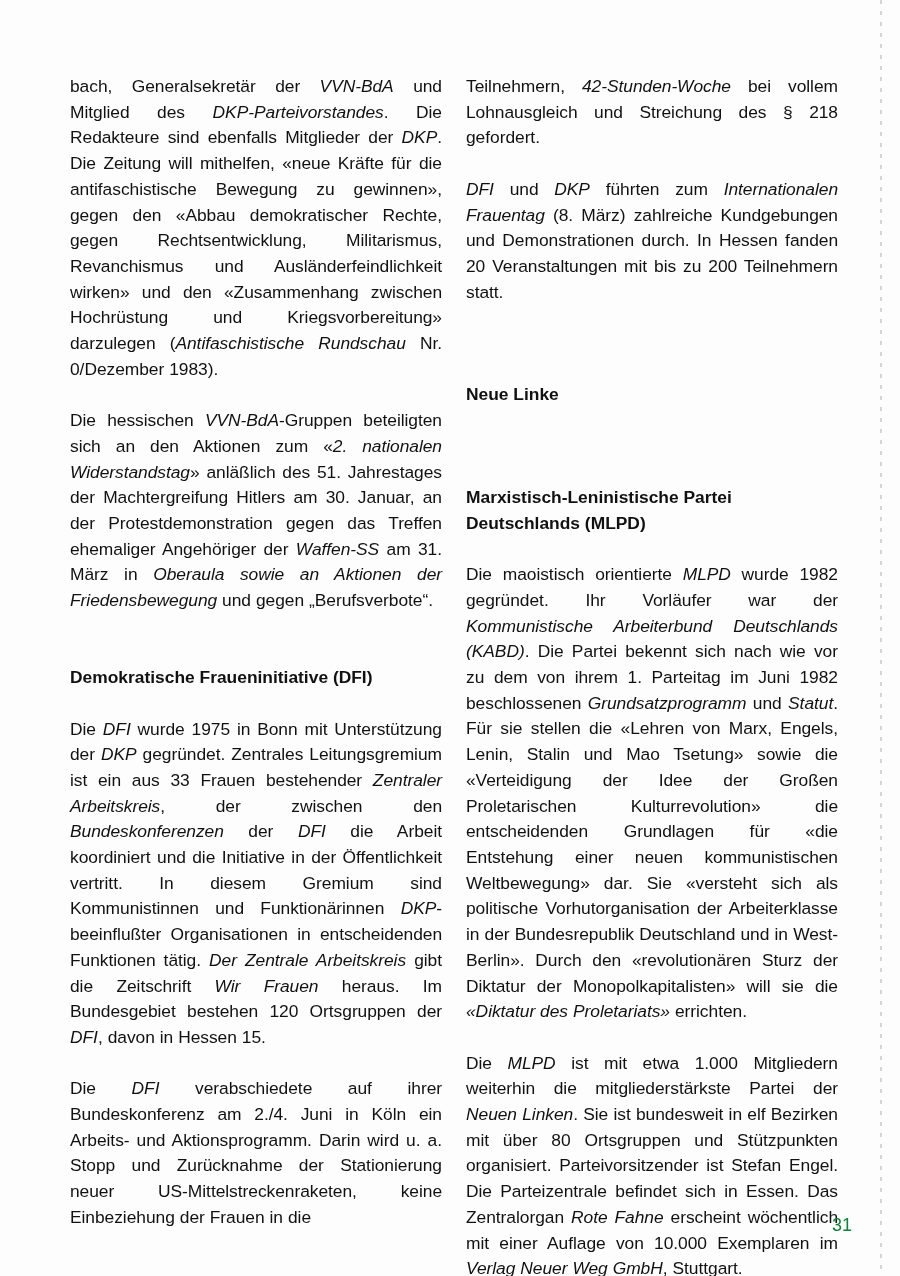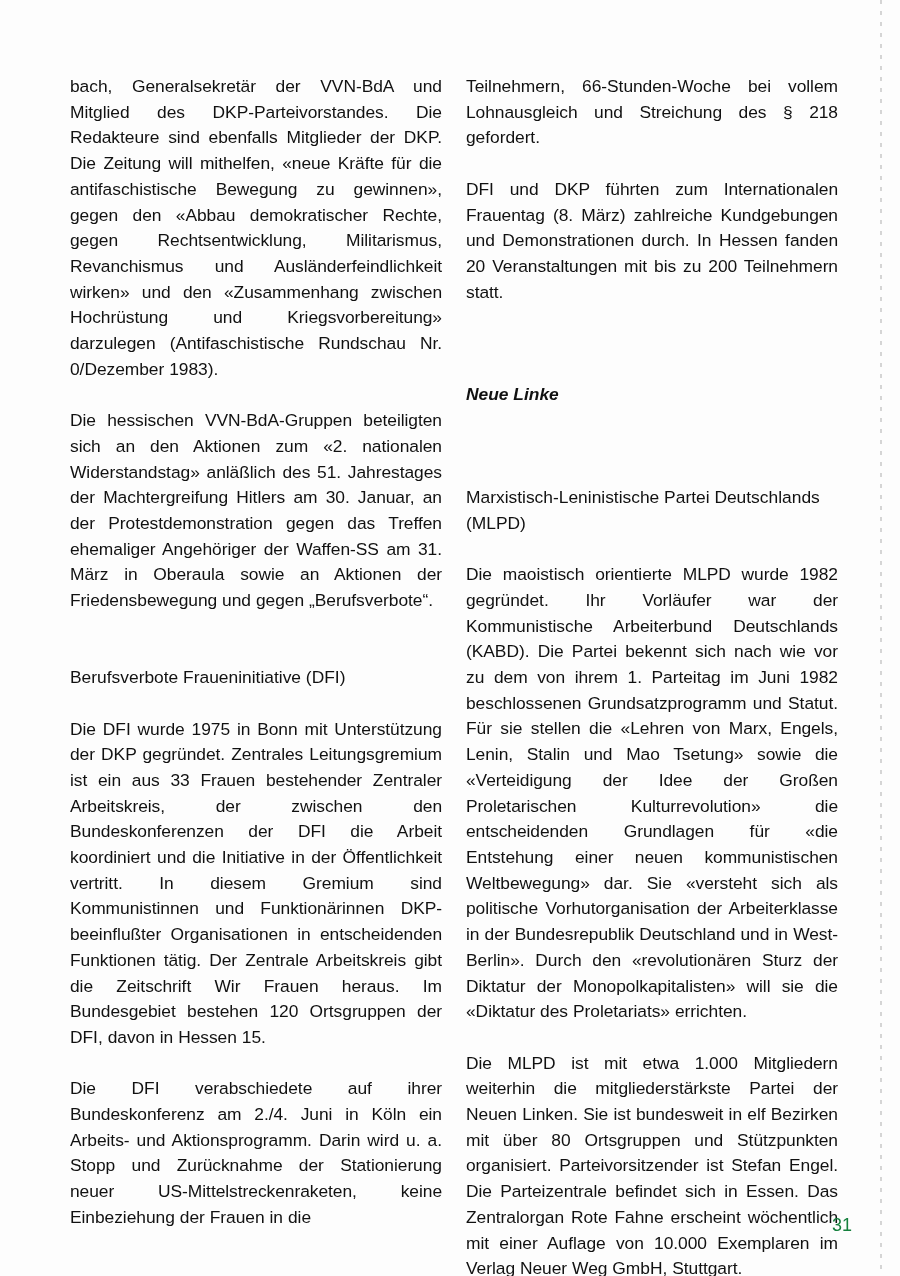--- a/index.html
+++ b/index.html
@@ -57,26 +57,26 @@
     letter-spacing: -0.05px;
     word-spacing: 0.2px;
     hyphens: manual;
   }
   p.para:last-child { margin-bottom: 0; }
 
   h3.subhead {
     margin: 0;
     font-size: 17.4px;
     line-height: 25.7px;
-    font-weight: normal;
+    font-weight: bold;
     text-align: left;
   }
-  h3.subhead.bold { font-weight: bold; font-style: italic; }
+  h3.subhead.bold { font-weight: bold; }
 
-  i, .it { }
+  i, .it { font-style: italic; }
 
   .spacer-1 { height: 25.7px; }
   .spacer-2 { height: 51.4px; }
 
   .page-number {
     position: absolute;
     right: 48px;
     bottom: 40px;
     font-size: 18px;
     line-height: 22px;
@@ -88,27 +88,27 @@
 <body>
 
 <div class="page">
   <div class="scan-edge"></div>
 
   <div class="columns">
     <div class="col" id="col-left">
         <p class="para"><span>bach, Generalsekretär der </span><span class="it">VVN-BdA</span><span> und Mitglied des </span><span class="it">DKP-Parteivorstandes</span><span>. Die Redakteure sind ebenfalls Mitglieder der </span><span class="it">DKP</span><span>. Die Zeitung will mithelfen, «neue Kräfte für die antifaschistische Bewegung zu gewinnen», gegen den «Abbau demokratischer Rechte, gegen Rechtsentwicklung, Militarismus, Revanchismus und Ausländerfeindlichkeit wirken» und den «Zusammenhang zwischen Hochrüstung und Kriegsvorbereitung» darzulegen (</span><span class="it">Antifaschistische Rundschau</span><span> Nr. 0/Dezember 1983).</span></p>
         <p class="para"><span>Die hessischen </span><span class="it">VVN-BdA</span><span>-Gruppen beteiligten sich an den Aktionen zum «</span><span class="it">2. nationalen Widerstandstag</span><span>» anläßlich des 51. Jahrestages der Machtergreifung Hitlers am 30. Januar, an der Protestdemonstration gegen das Treffen ehemaliger Angehöriger der </span><span class="it">Waffen-SS</span><span> am 31. März in </span><span class="it">Oberaula sowie an Aktionen der Friedensbewegung</span><span> und gegen „Berufsverbote“.</span></p>
         <div class="spacer-1"></div>
-        <h3 class="subhead">Berufsverbote Fraueninitiative (DFI)</h3>
+        <h3 class="subhead">Demokratische Fraueninitiative (DFI)</h3>
         <div class="spacer-1"></div>
         <p class="para"><span>Die </span><span class="it">DFI</span><span> wurde 1975 in Bonn mit Unterstützung der </span><span class="it">DKP</span><span> gegründet. Zentrales Leitungsgremium ist ein aus 33 Frauen bestehender </span><span class="it">Zentraler Arbeitskreis</span><span>, der zwischen den </span><span class="it">Bundeskonferenzen</span><span> der </span><span class="it">DFI</span><span> die Arbeit koordiniert und die Initiative in der Öffentlichkeit vertritt. In diesem Gremium sind Kommunistinnen und Funktionärinnen </span><span class="it">DKP</span><span>-beeinflußter Organisationen in entscheidenden Funktionen tätig. </span><span class="it">Der Zentrale Arbeitskreis</span><span> gibt die Zeitschrift </span><span class="it">Wir Frauen</span><span> heraus. Im Bundesgebiet bestehen 120 Ortsgruppen der </span><span class="it">DFI</span><span>, davon in Hessen 15.</span></p>
         <p class="para"><span>Die </span><span class="it">DFI</span><span> verabschiedete auf ihrer Bundeskonferenz am 2./4. Juni in Köln ein Arbeits- und Aktionsprogramm. Darin wird u. a. Stopp und Zurücknahme der Stationierung neuer US-Mittelstreckenraketen, keine Einbeziehung der Frauen in die</span></p>
       </div>
     <div class="col" id="col-right">
-        <p class="para"><span>Teilnehmern, </span><span class="it">66-Stunden-Woche</span><span> bei vollem Lohnausgleich und Streichung des § 218 gefordert.</span></p>
+        <p class="para"><span>Teilnehmern, </span><span class="it">42-Stunden-Woche</span><span> bei vollem Lohnausgleich und Streichung des § 218 gefordert.</span></p>
         <p class="para"><span class="it">DFI</span><span> und </span><span class="it">DKP</span><span> führten zum </span><span class="it">Internationalen Frauentag</span><span> (8. März) zahlreiche Kundgebungen und Demonstrationen durch. In Hessen fanden 20 Veranstaltungen mit bis zu 200 Teilnehmern statt.</span></p>
         <div class="spacer-2"></div>
         <h3 class="subhead bold">Neue Linke</h3>
         <div class="spacer-2"></div>
         <div class="spacer-1"></div>
         <h3 class="subhead">Marxistisch-Leninistische Partei Deutschlands (MLPD)</h3>
         <div class="spacer-1"></div>
         <p class="para"><span>Die maoistisch orientierte </span><span class="it">MLPD</span><span> wurde 1982 gegründet. Ihr Vorläufer war der </span><span class="it">Kommunistische Arbeiterbund Deutschlands (KABD)</span><span>. Die Partei bekennt sich nach wie vor zu dem von ihrem 1. Parteitag im Juni 1982 beschlossenen </span><span class="it">Grundsatzprogramm</span><span> und </span><span class="it">Statut</span><span>. Für sie stellen die «Lehren von Marx, Engels, Lenin, Stalin und Mao Tsetung» sowie die «Verteidigung der Idee der Großen Proletarischen Kulturrevolution» die entscheidenden Grundlagen für «die Entstehung einer neuen kommunistischen Weltbewegung» dar. Sie «versteht sich als politische Vorhutorganisation der Arbeiterklasse in der Bundesrepublik Deutschland und in West-Berlin». Durch den «revolutionären Sturz der Diktatur der Monopolkapitalisten» will sie die </span><span class="it">«Diktatur des Proletariats»</span><span> errichten.</span></p>
         <p class="para"><span>Die </span><span class="it">MLPD</span><span> ist mit etwa 1.000 Mitgliedern weiterhin die mitgliederstärkste Partei der </span><span class="it">Neuen Linken</span><span>. Sie ist bundesweit in elf Bezirken mit über 80 Ortsgruppen und Stützpunkten organisiert. Parteivorsitzender ist Stefan Engel. Die Parteizentrale befindet sich in Essen. Das Zentralorgan </span><span class="it">Rote Fahne</span><span> erscheint wöchentlich mit einer Auflage von 10.000 Exemplaren im </span><span class="it">Verlag Neuer Weg GmbH</span><span>, Stuttgart.</span></p>
       </div>

